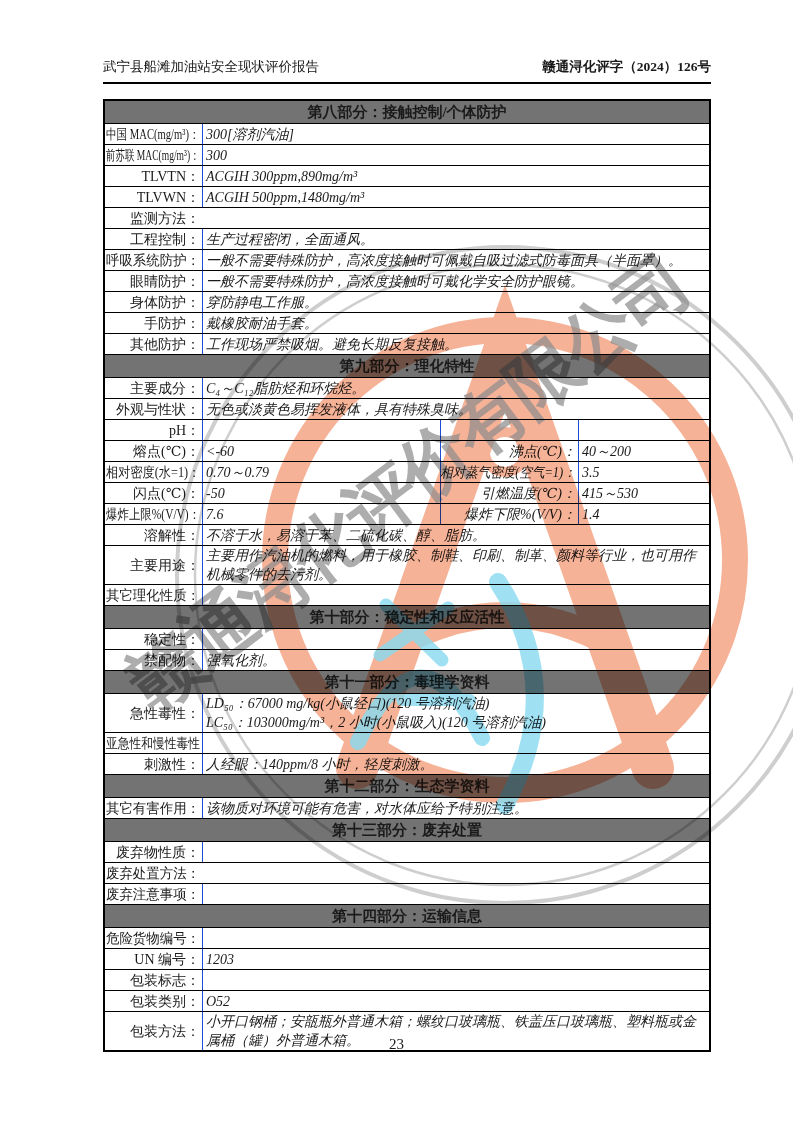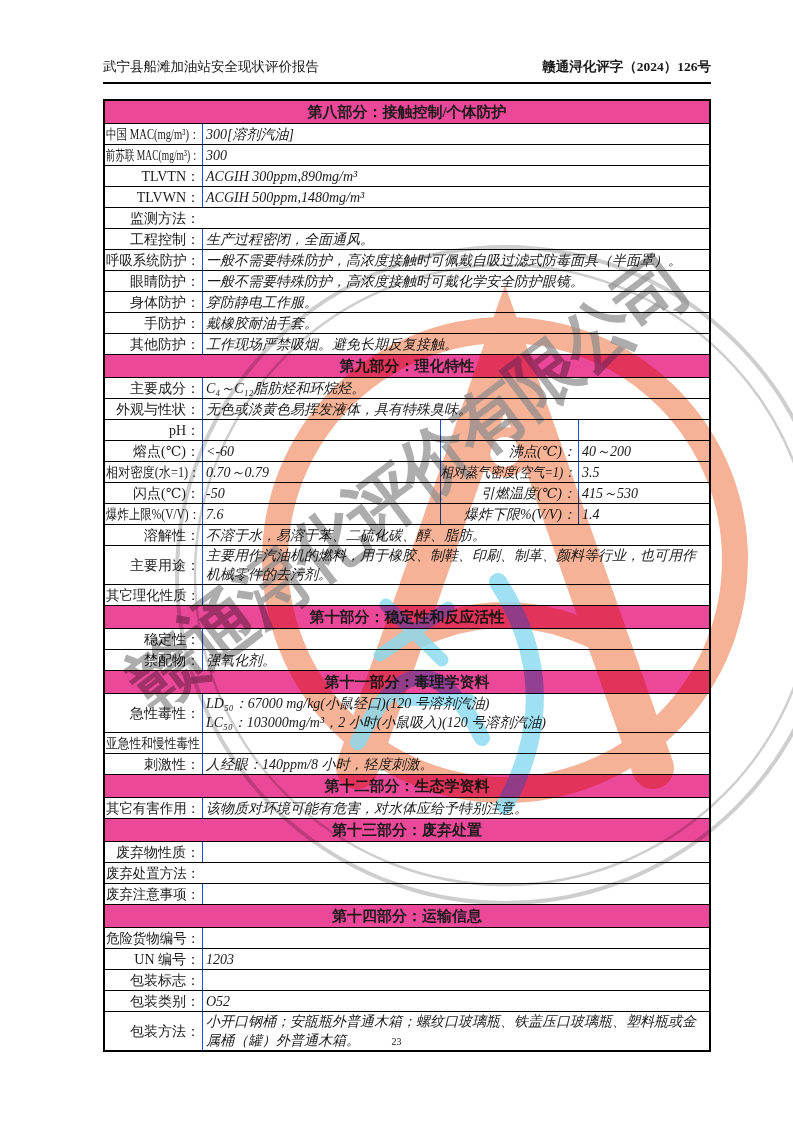--- a/index.html
+++ b/index.html
@@ -19,40 +19,40 @@
   }
   .doc-header .right{font-weight:bold;}
 
   
   .doc-table{
     position:absolute;left:103px;top:99px;width:608px;
     border:2px solid #000;box-sizing:border-box;
     font-size:14px;line-height:19px;
   }
   .sec-header{
-    background:#ec4899;text-align:center;font-weight:bold;font-size:15px;
+    background:#737373;text-align:center;font-weight:bold;font-size:15px;
     min-height:22px;display:flex;align-items:center;justify-content:center;
   }
   .trow{display:grid;min-height:20px;}
   .trow.single{grid-template-columns:97px 1fr;}
   .trow.double{grid-template-columns:97px 238px 138px 1fr;}
   .sec-header + .trow, .trow + .trow, .trow + .sec-header, .sec-header + .sec-header{
     border-top:1px solid #000;
   }
   .cell{display:flex;align-items:center;box-sizing:border-box;min-width:0;}
   .cell + .cell{border-left:1px solid #1d4ed8;font-style:italic;}
   .cell.label{justify-content:flex-end;padding-right:2px;}
   .cell.label > span{white-space:nowrap;display:inline-block;}
   .cell.value{padding:0 2px 0 3px;}
   .cell.value .vline{display:block;width:100%;}
 
   
   .page-number{
     position:absolute;left:0;top:1036px;width:793px;text-align:center;
-    font-size:10px;
+    font-size:15px;
   }
 
   
   .watermark{
     position:absolute;inset:0;pointer-events:none;z-index:5;
     mix-blend-mode:multiply;
   }
 </style>
 </head>
 <body>

